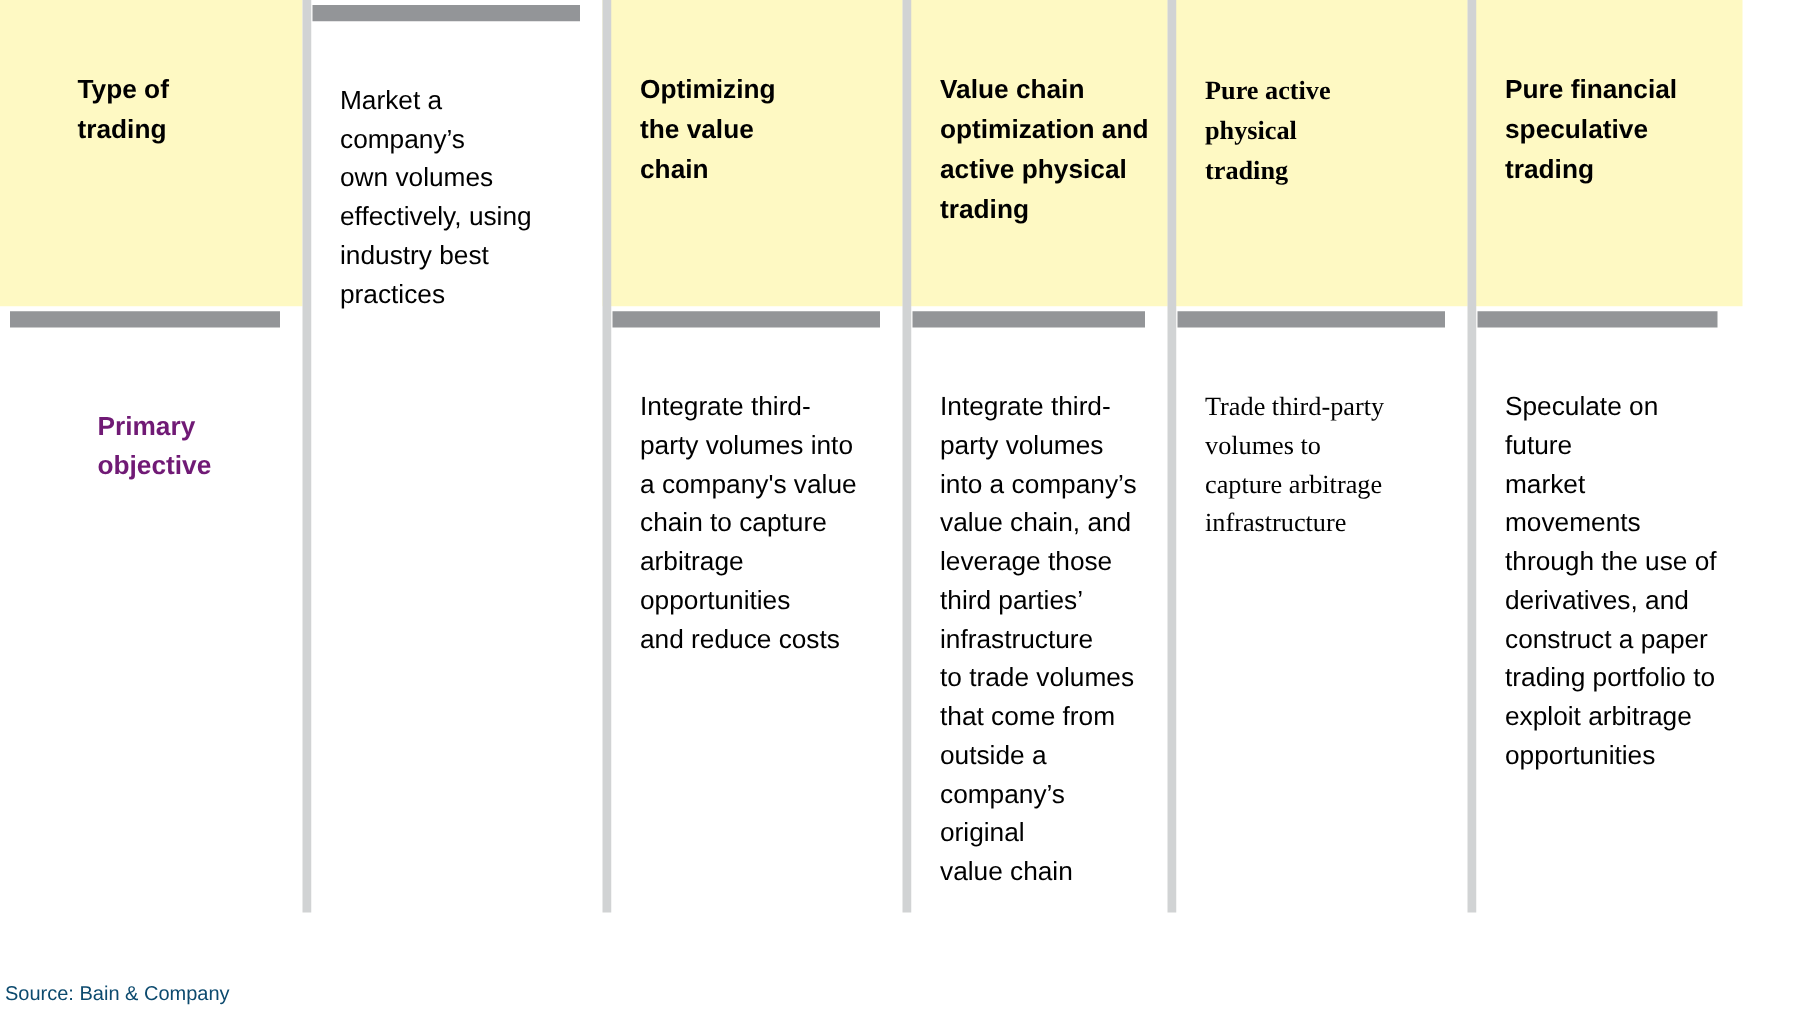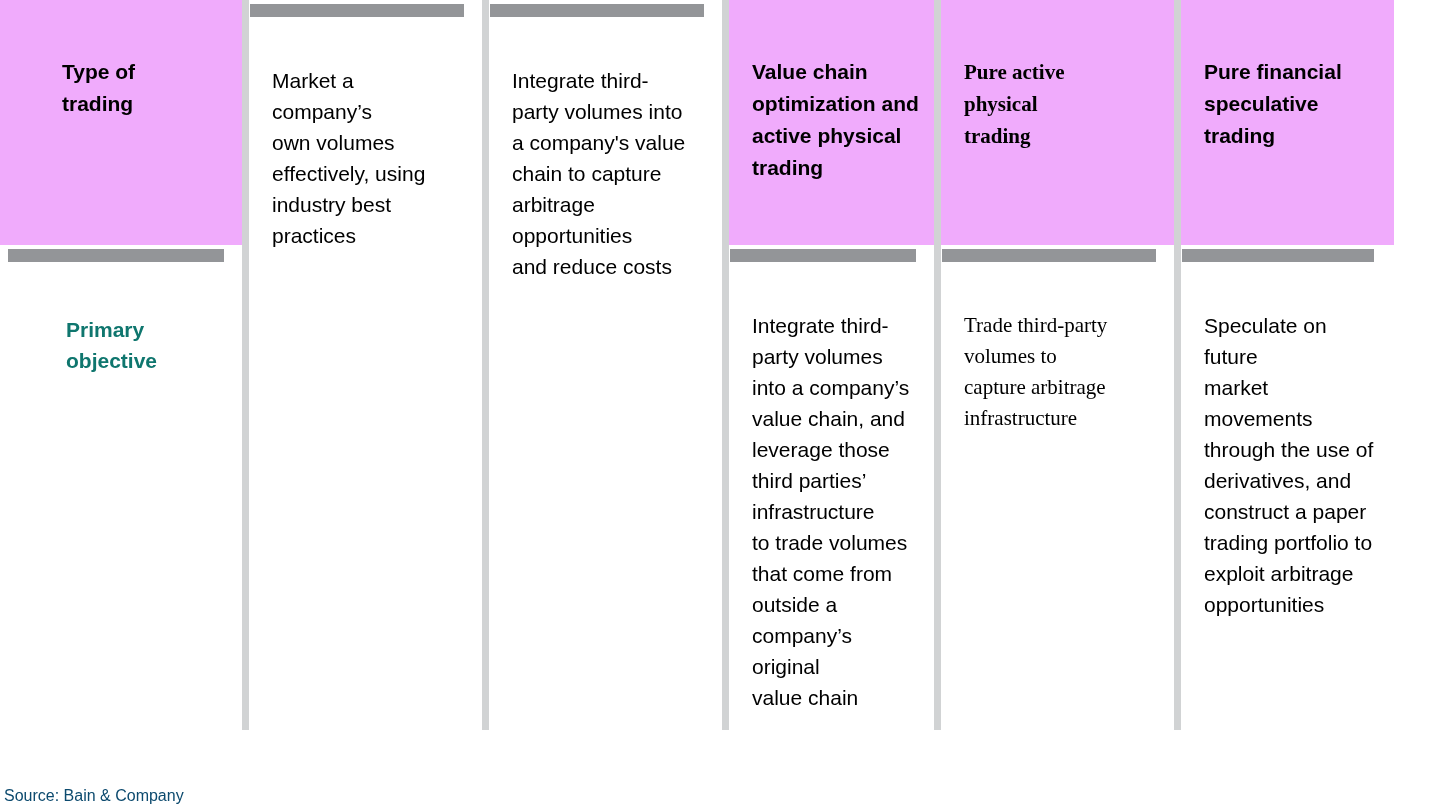--- a/index.html
+++ b/index.html
@@ -40,21 +40,21 @@
   .col .divider {
     position: absolute;
     left: 0;
     top: 0;
     width: 7px;
     height: 730px;
     background: #d1d3d4;
   }
 
   .head {
-    background: #f0abfc;
+    background: #fef9c3;
     height: 245px;
     box-sizing: border-box;
     padding: 56px 14px 0 22px;
   }
   .col.c0 .head { padding-left: 62px; }
   .col.c1 .head,
   .col.c2 .head,
   .col.c3 .head,
   .col.c4 .head,
   .col.c5 .head { padding-left: 30px; }
@@ -91,23 +91,23 @@
   .col.c1 .body-cell,
   .col.c2 .body-cell,
   .col.c3 .body-cell,
   .col.c4 .body-cell,
   .col.c5 .body-cell { padding-left: 30px; }
 
   .row-label {
     font-size: 21px;
     font-weight: bold;
     line-height: 31px;
-    color: #0f766e;
+    color: #701a75;
     white-space: pre-line;
-    margin: 4px;
+    margin: 16px;
   }
 
   .body-text {
     font-size: 21px;
     font-weight: normal;
     line-height: 31px;
     color: #000000;
     white-space: pre-line;
     margin: 0;
   }
@@ -151,20 +151,25 @@
 company’s
 own volumes
 effectively, using
 industry best
 practices</div>
     </div>
   </div>
 
   <div class="col c2">
     <div class="divider"></div>
+    <div class="head">
+      <div class="head-title">Optimizing
+the value
+chain</div>
+    </div>
     <div class="barwrap">
       <div class="bar"></div>
     </div>
     <div class="body-cell">
       <div class="body-text">Integrate third-
 party volumes into
 a company's value
 chain to capture
 arbitrage
 opportunities

